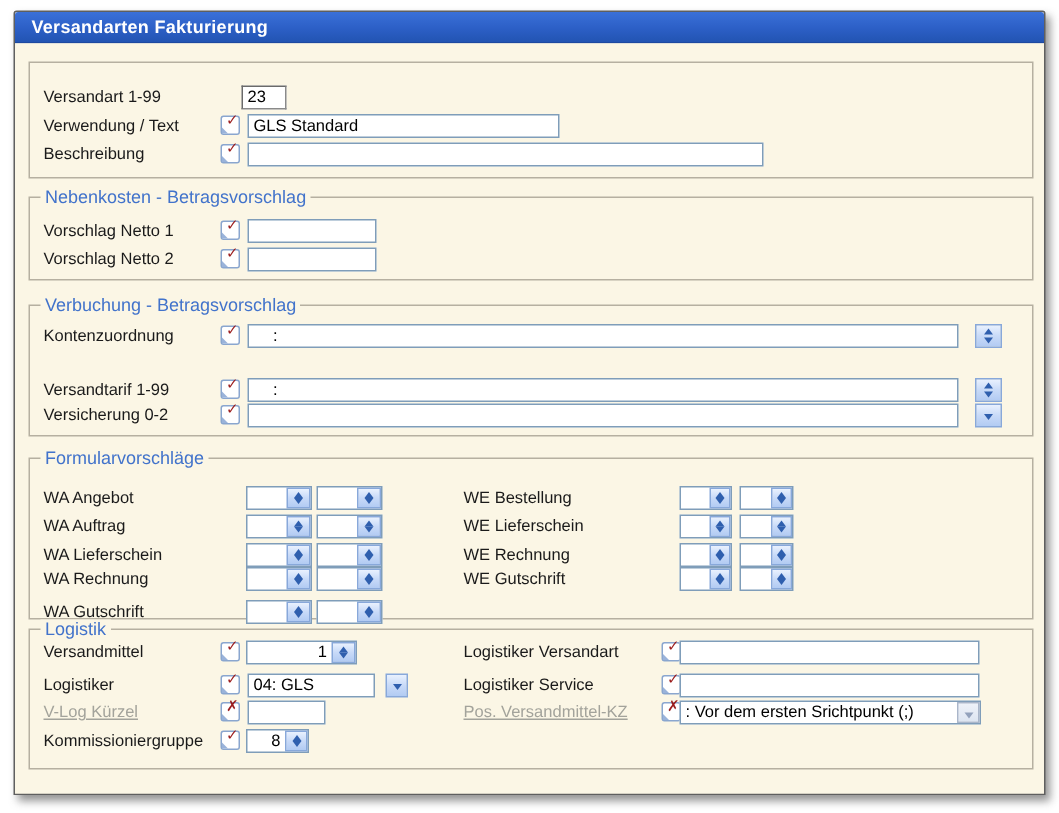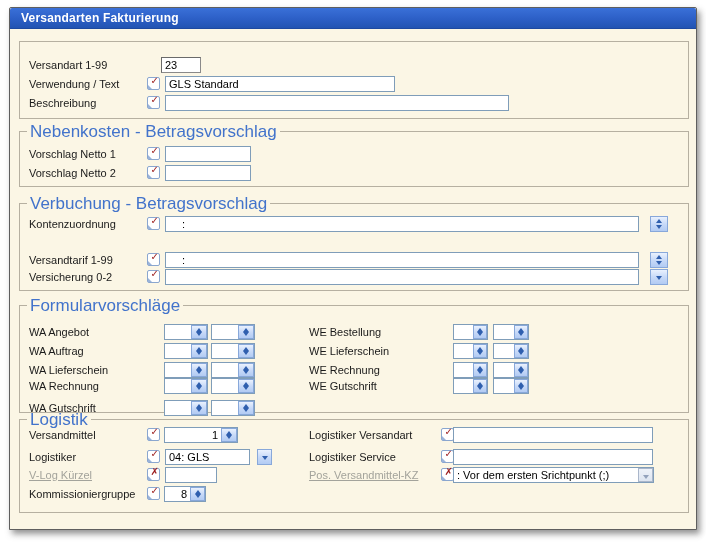--- a/index.html
+++ b/index.html
@@ -12,21 +12,21 @@
   .titlebar { position:absolute; left:0; top:0; right:0; height:21px;
               background:linear-gradient(180deg,#3a70d8 0%,#2c5fc6 55%,#2254b2 100%);
               border-bottom:1px solid #1d49a0; border-radius:2px 2px 0 0;
               display:flex; align-items:center; }
   .titlebar span { color:#ffffff; font-size:12px; font-weight:bold; padding-left:11px;
                    letter-spacing:.2px; }
   .content { position:absolute; left:0; top:21px; right:0; bottom:0; background:#fbf6e5; }
 
   .fs { position:absolute; border:1px solid #b6b0a1; }
   .legend { position:absolute; top:-7px; left:7px; padding:0 3px; background:#fbf6e5;
-            font-size:17px; color:#4273cb; white-space:nowrap; line-height:13px;text-align:right; }
+            font-size:12px; color:#4273cb; white-space:nowrap; line-height:13px;text-align:right; }
 
   .row { position:absolute; left:0; right:0; height:16px; }
   .lbl { position:absolute; left:9px; top:0; font-size:11px; line-height:16px;
          color:#1a1a1a; white-space:nowrap; }
   .lbl.r2 { left:289px; }
   .lbl.dis { color:#a3a39b;text-decoration:underline; }
 
   .chk { position:absolute; left:127px; top:1px; width:13px; height:13px; background:#ffffff;
          border:1px solid #8aa6cf; border-radius:2px; cursor:pointer; }
   .chk.r2 { left:421px; }
@@ -70,28 +70,28 @@
 <div class="page">
   <div class="window">
     <div class="titlebar">
       <span>Versandarten Fakturierung</span>
     </div>
     <div class="content">
 
       <div class="fs" style="left:9px; top:12px; width:670px; height:78px;">
         <div class="row" style="top:15px;">
           <span class="lbl">Versandart 1-99</span>
-          <input class="inp sunken" style="left: 141px; width: 40px;" value="23">
+          <input class="inp sunken" style="left: 141px; width: 30px;" value="23">
         </div>
         <div class="row" style="top:34px;">
           <span class="lbl">Verwendung / Text</span>
           <span class="chk">
               <b>✓</b>
             </span>
-          <input class="inp" style="left: 145px; width: 230px;" value="GLS Standard">
+          <input class="inp" style="left: 145px; width: 208px;" value="GLS Standard">
         </div>
         <div class="row" style="top:53px;">
           <span class="lbl">Beschreibung</span>
           <span class="chk">
               <b>✓</b>
             </span>
           <input class="inp" style="left: 145px; width: 344px;" value="">
         </div>
       </div>
 

